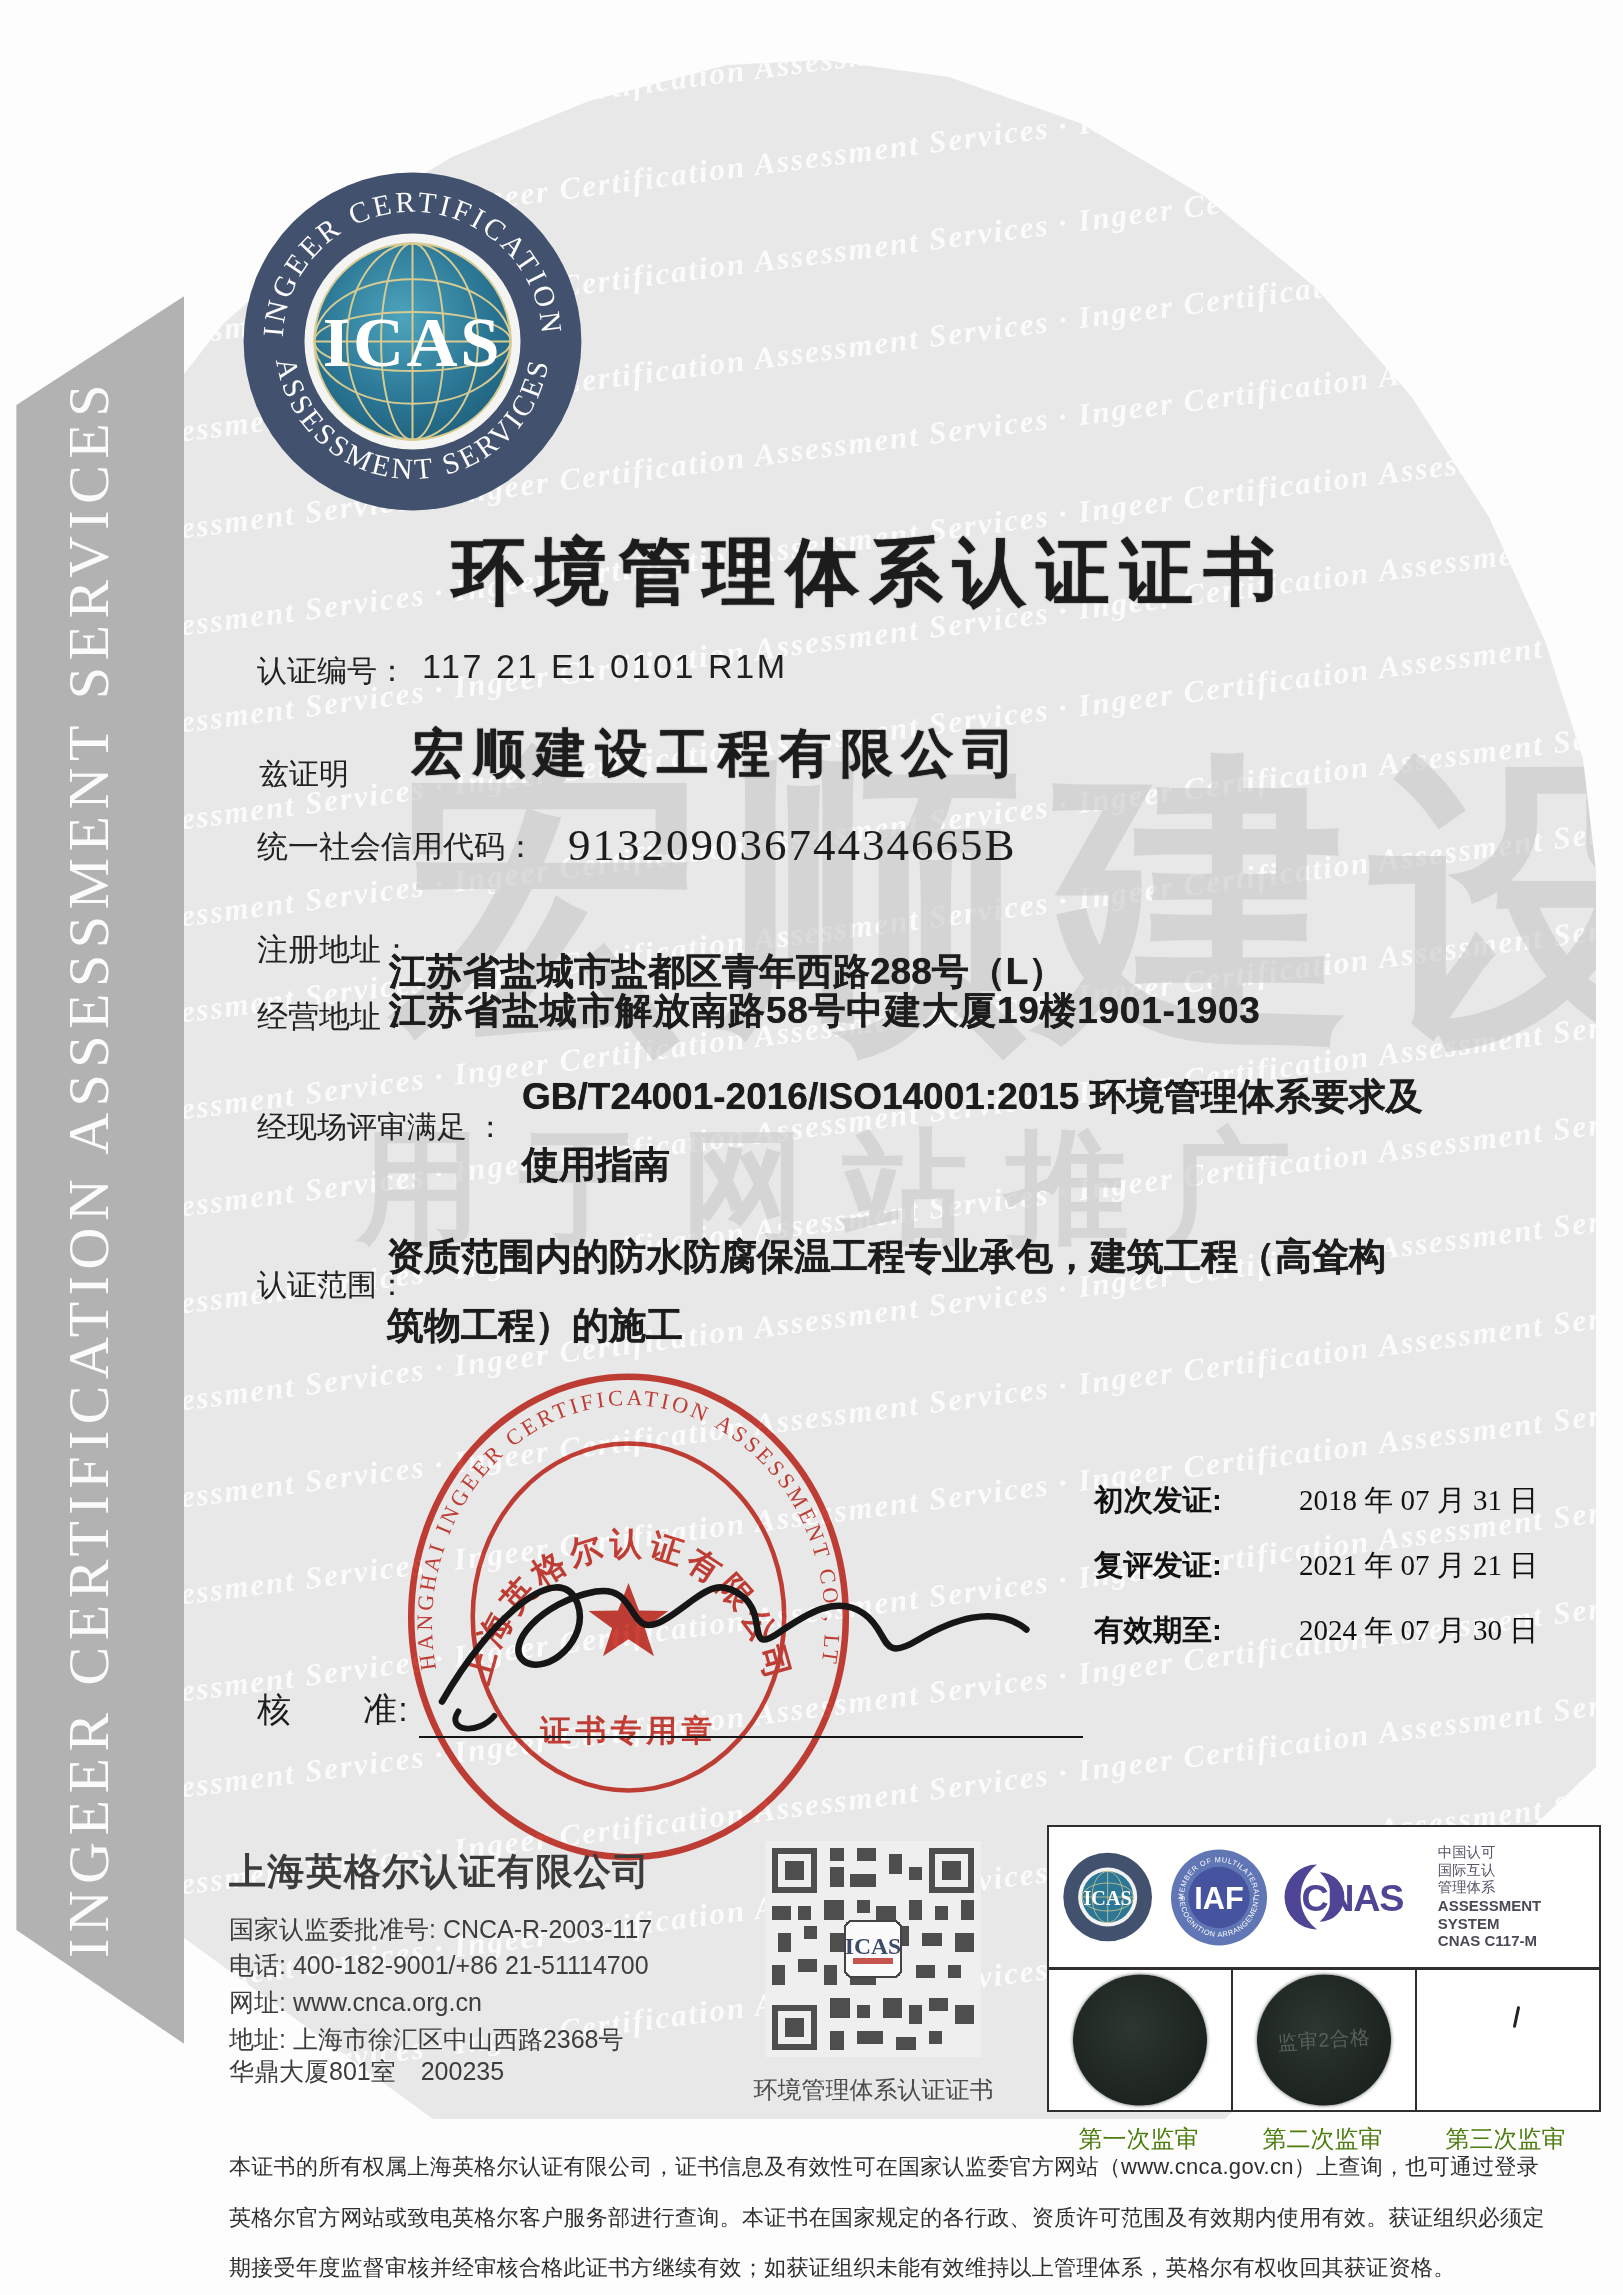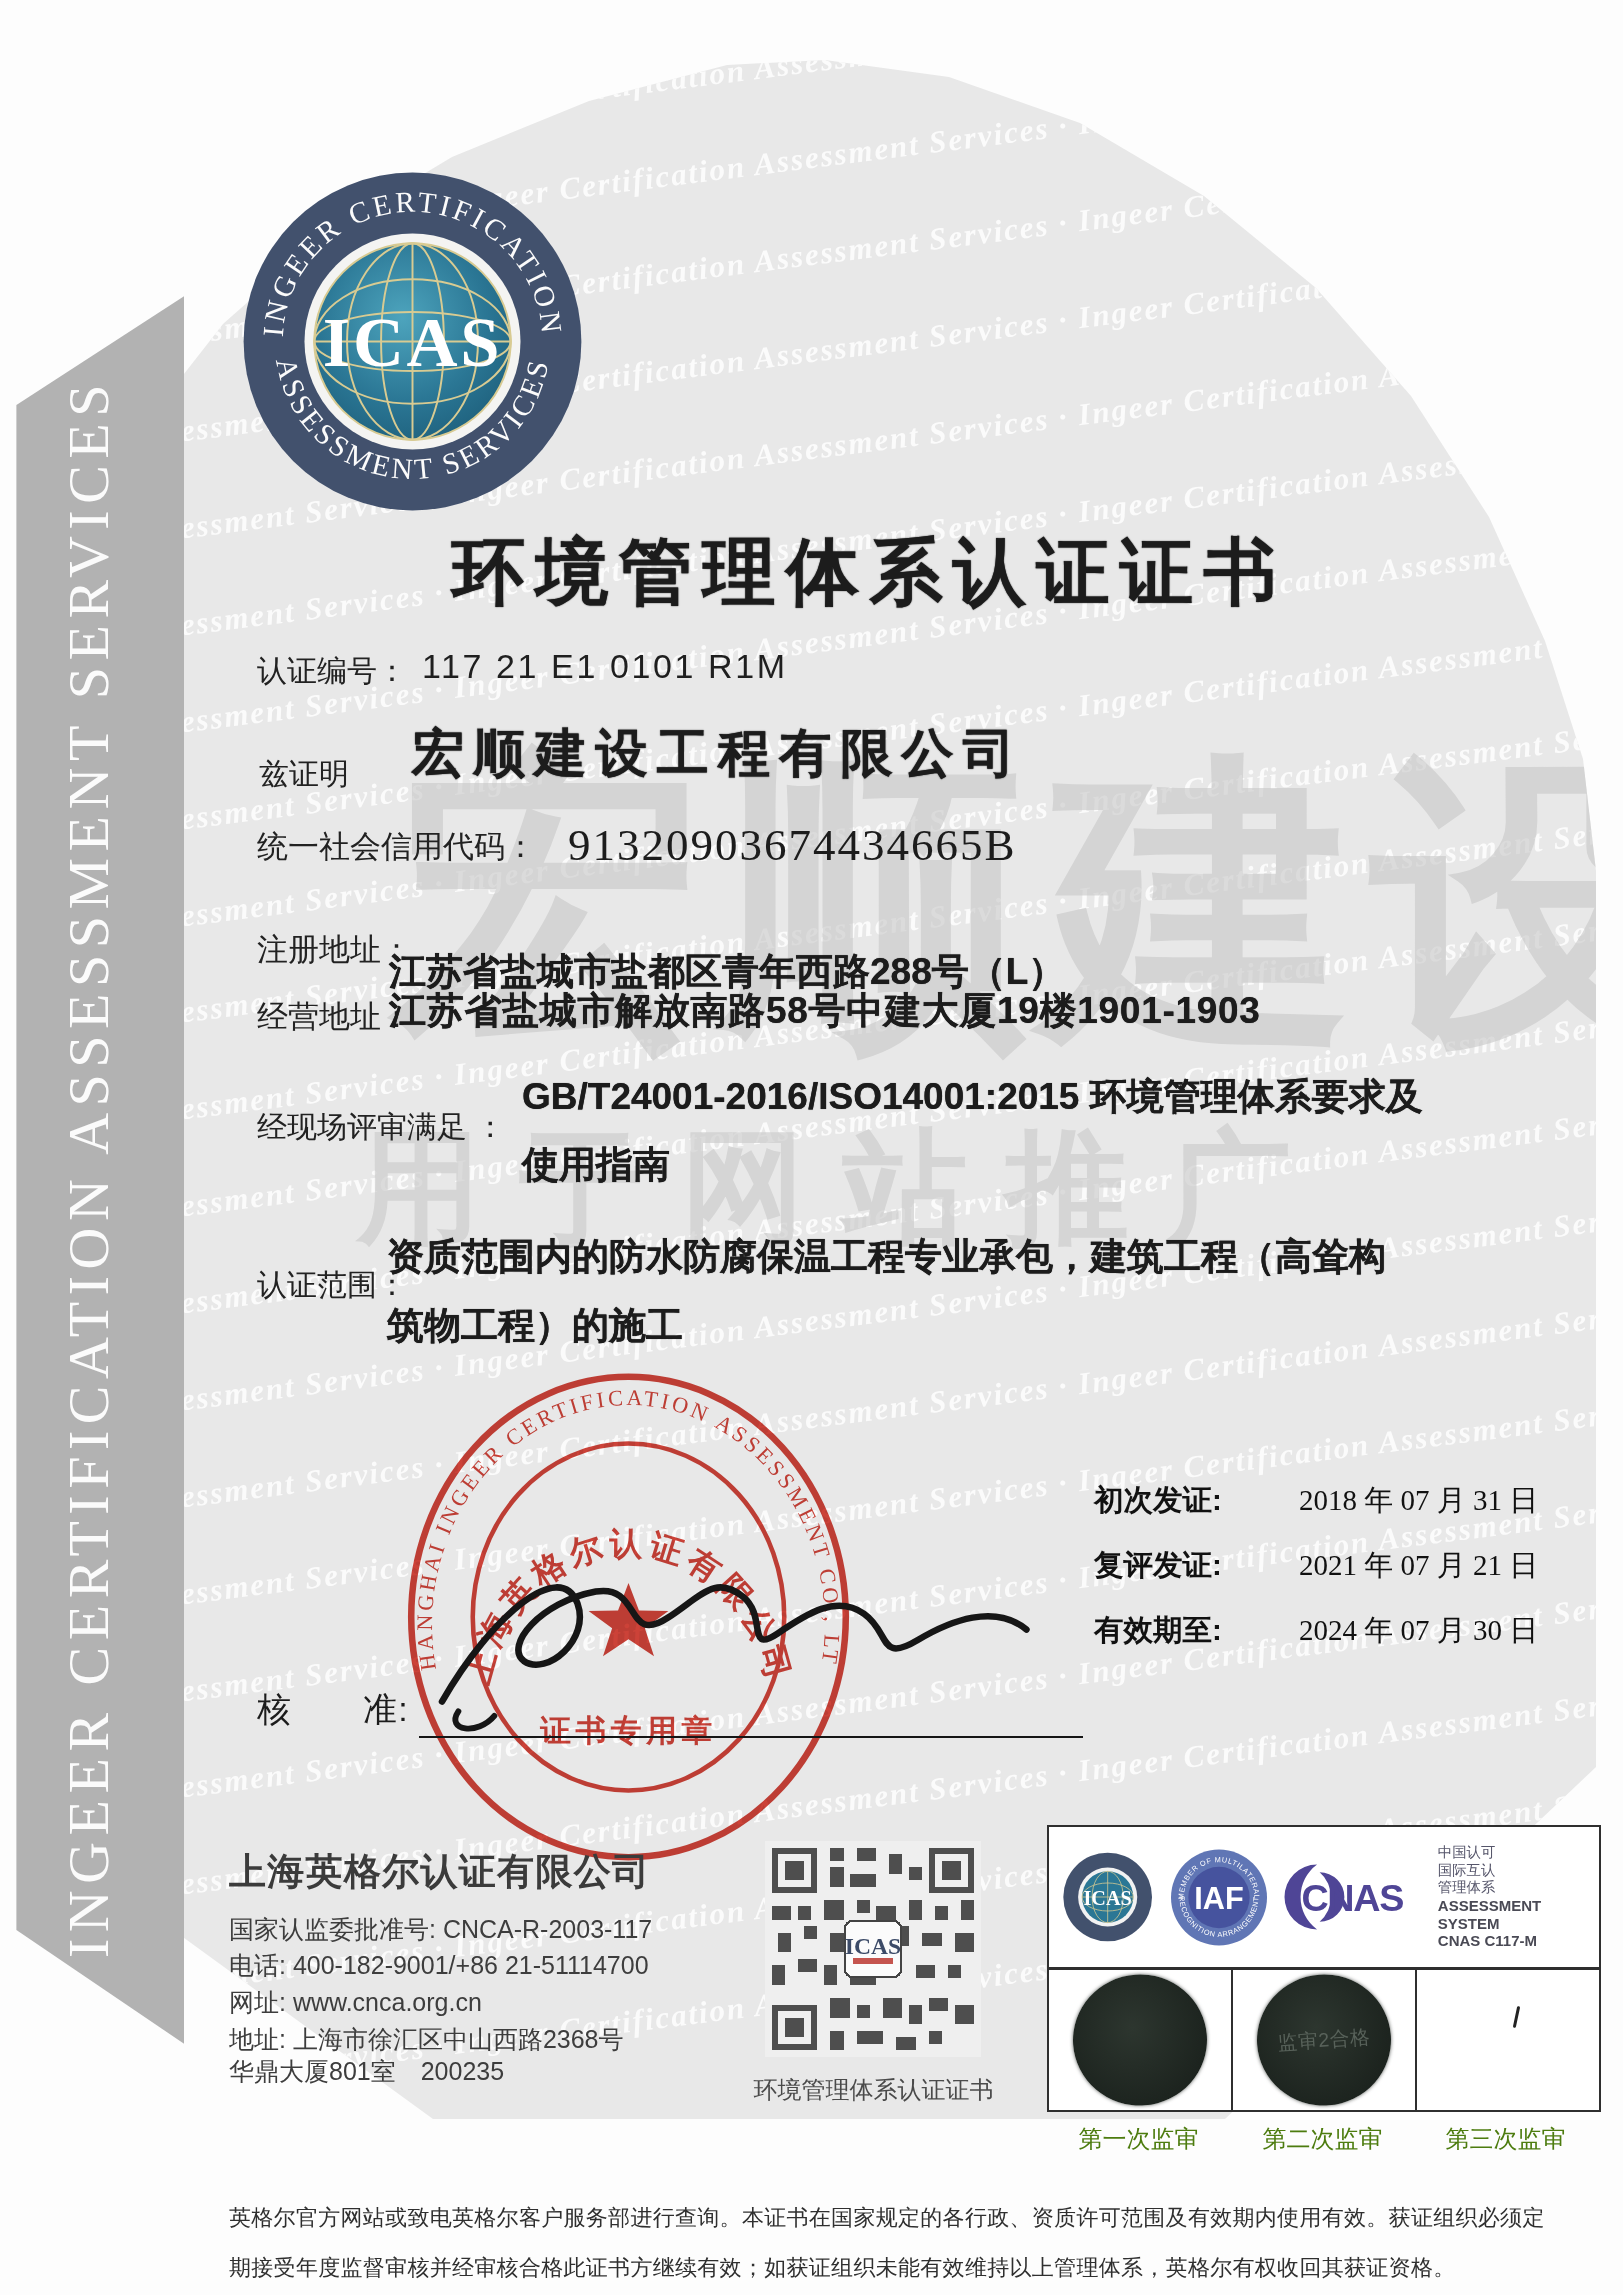--- a/index.html
+++ b/index.html
@@ -296,17 +296,18 @@
       </div>
     </div>
     <div class="audit-cell">
       <div id="audit-mark3"></div>
     </div>
   </div>
   <div class="audit-label" style="left:1047px">第一次监审</div>
   <div class="audit-label" style="left:1231px">第二次监审</div>
   <div class="audit-label" style="left:1414px">第三次监审</div>
 
+  <div class="footer-line" style="top:2152px">本证书的所有权属上海英格尔认证有限公司，证书信息及有效性可在国家认监委官方网站（www.cnca.gov.cn）上查询，也可通过登录</div>
   <div class="footer-line" style="top:2203px">英格尔官方网站或致电英格尔客户服务部进行查询。本证书在国家规定的各行政、资质许可范围及有效期内使用有效。获证组织必须定</div>
   <div class="footer-line" style="top:2253px">期接受年度监督审核并经审核合格此证书方继续有效；如获证组织未能有效维持以上管理体系，英格尔有权收回其获证资格。</div>
 
 </div>
 
 
 </body></html>

